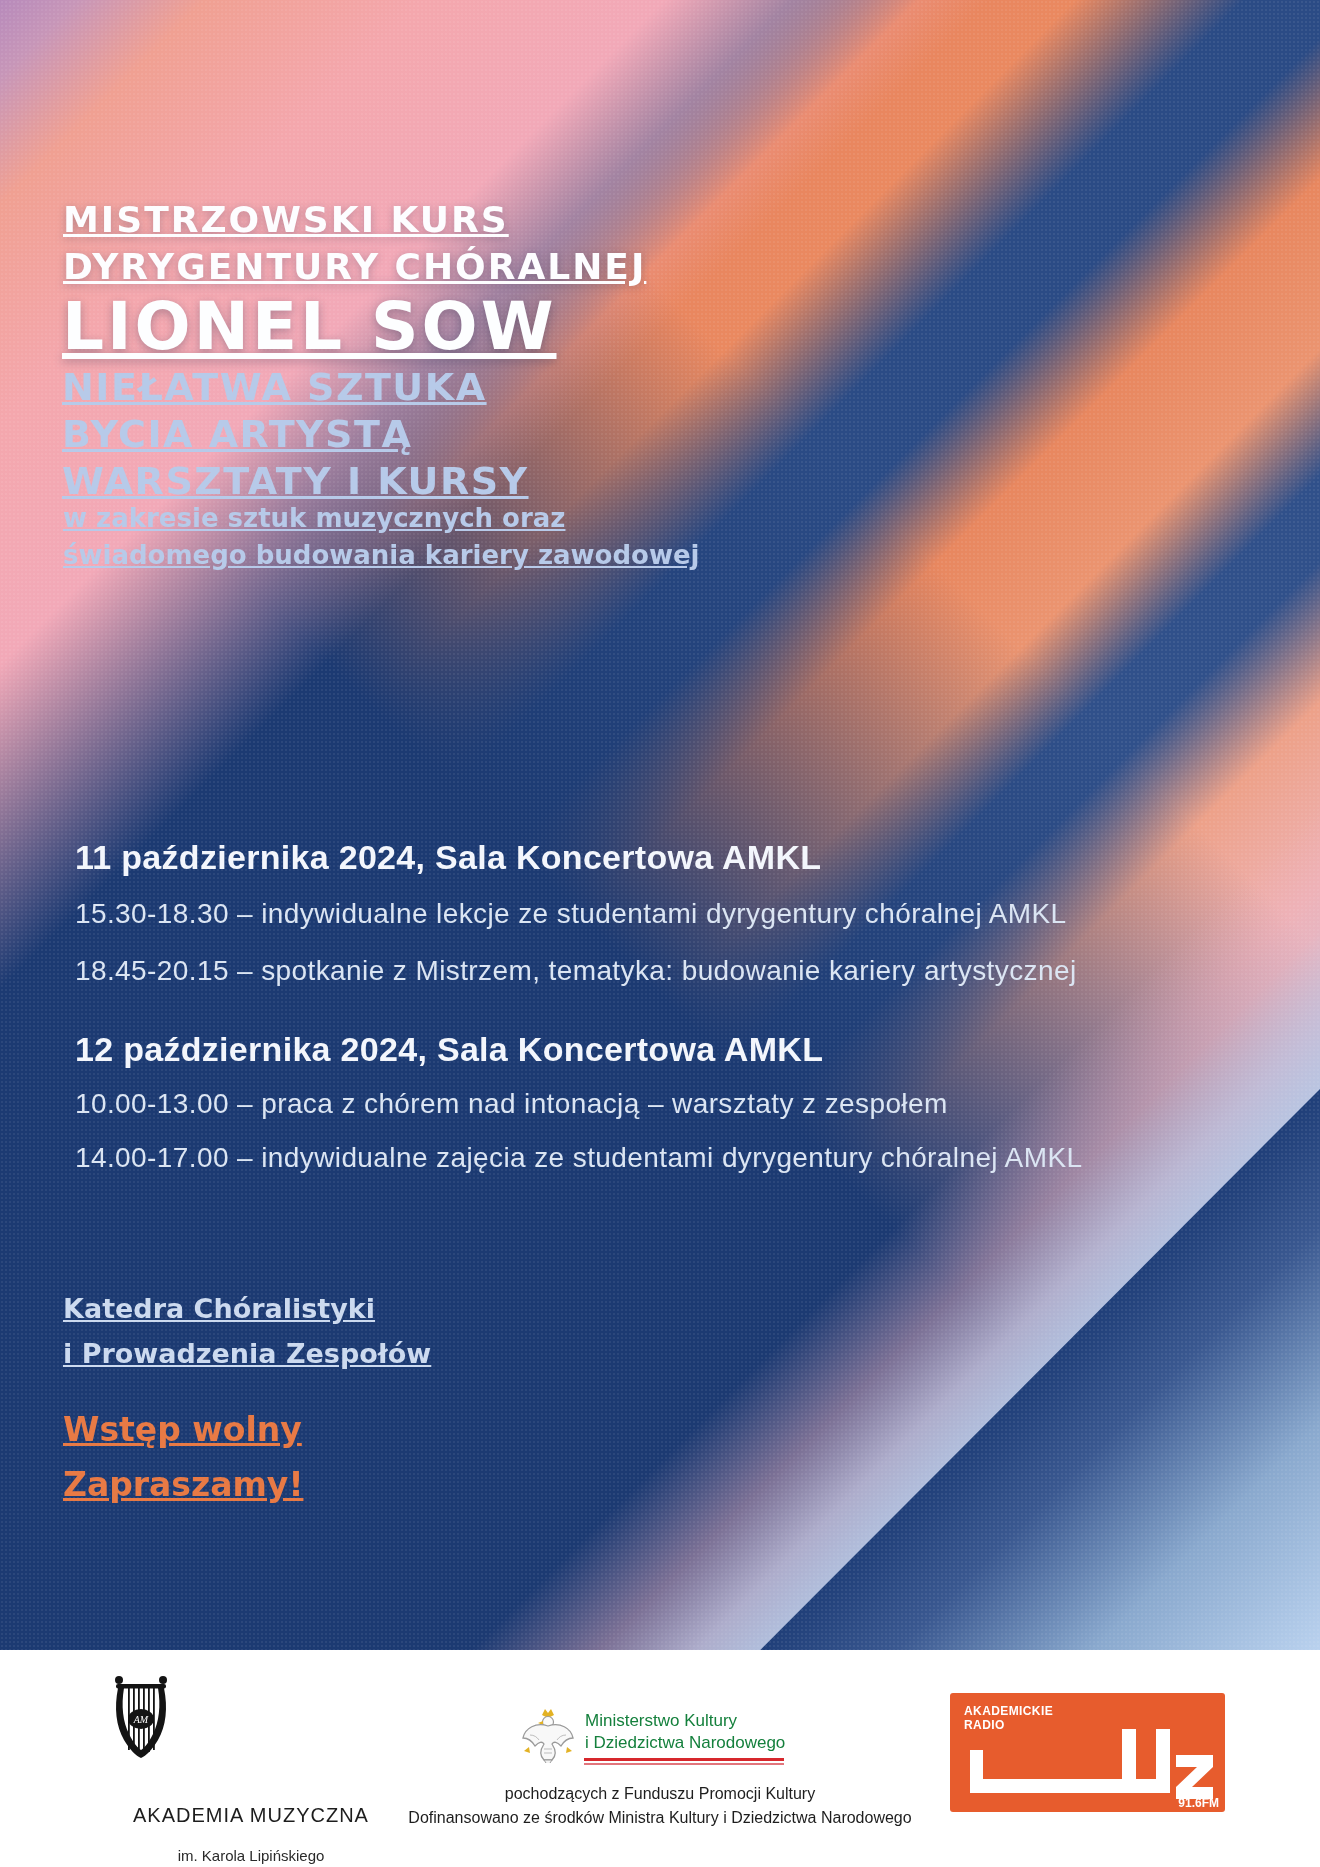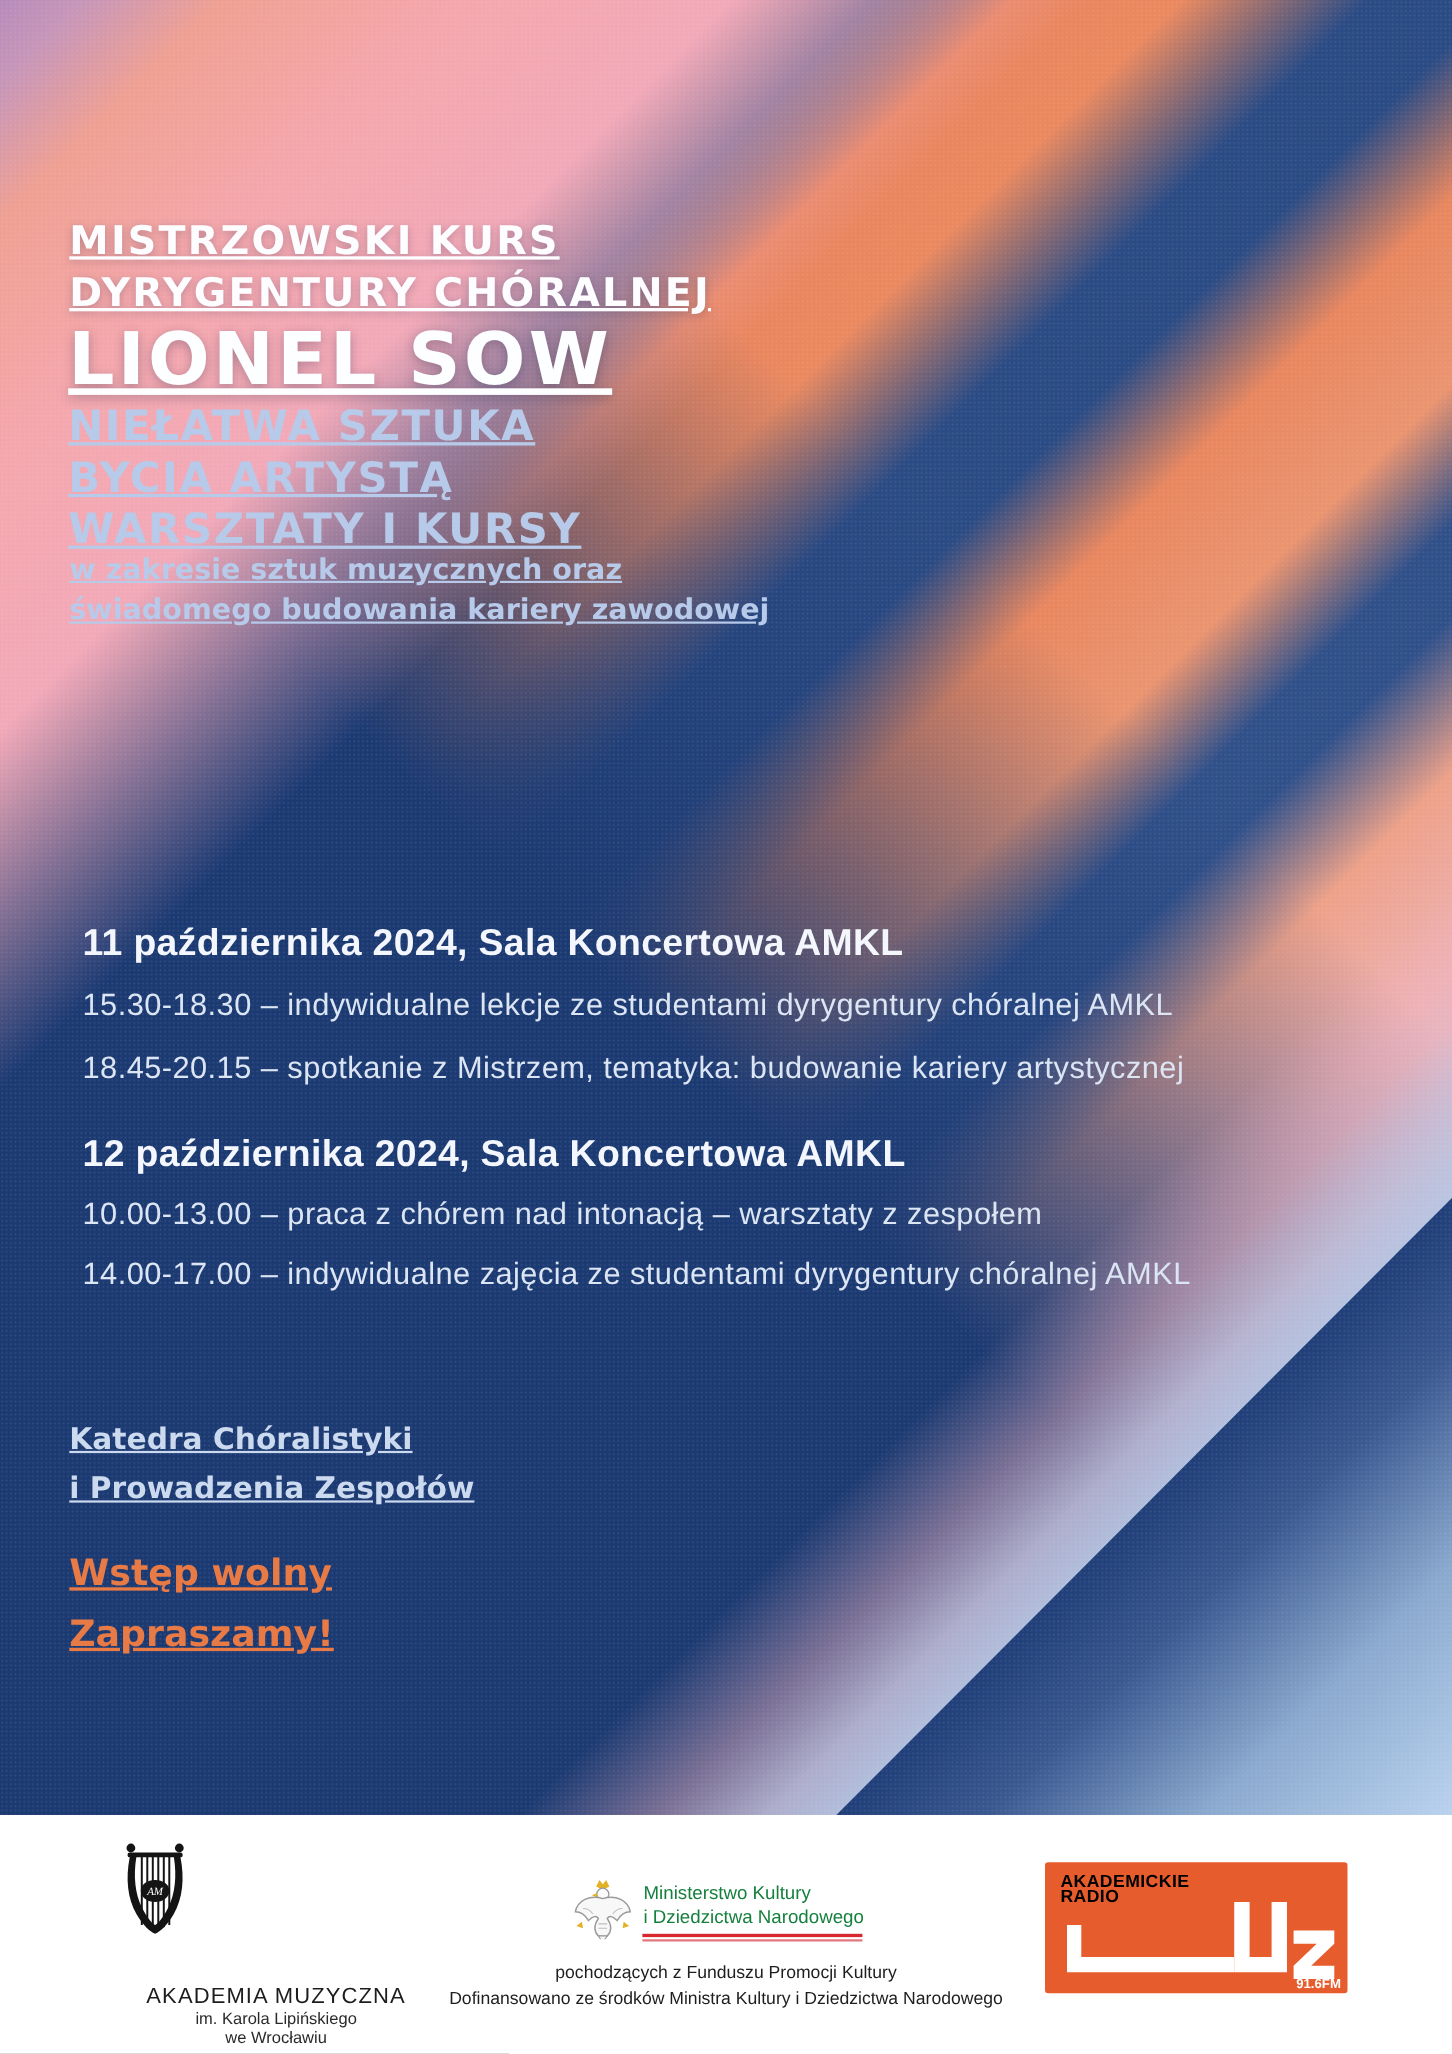--- a/index.html
+++ b/index.html
@@ -53,30 +53,30 @@
   .desc{left:63px;top:500px;font-size:26px;line-height:37px;font-weight:700;color:#b7cae9;}
   .sched-heading{left:75px;font-size:34px;font-weight:700;color:#f3f6fc;letter-spacing:.3px;}
   .sched-item{left:75px;font-size:28px;font-weight:400;color:#dbe5f3;letter-spacing:.4px;}
   .dept{left:63px;top:1286px;font-size:27px;line-height:45px;color:#ccdaef;}
   .cta{left:63px;top:1402px;font-size:33px;line-height:55px;color:#e87a45;}
 
   
   .footer{position:absolute;left:0;top:1650px;width:1320px;height:258px;background:#ffffff;}
   .academy-block{left:110px;top:24px;width:282px;text-align:center;color:#1d1d1d;}
   .academy-name{font-size:20px;letter-spacing:1px;margin-top:130px;}
-  .academy-sub{font-size:15px;margin-top:0;color:#2a2a2a;}
+  .academy-sub{font-size:15px;margin-top:20px;color:#2a2a2a;}
   .lyre{position:absolute;left:112px;top:22px;width:58px;height:106px;}
   .ministry-name{left:585px;top:60px;font-size:17px;line-height:22px;color:#15803d;}
   .red-rule{left:584px;top:108px;width:200px;height:3px;background:#d7282d;}
   .red-rule2{left:584px;top:113px;width:200px;height:2px;background:#e2757c;}
   .funding{left:355px;top:132px;width:610px;text-align:center;font-size:16px;
            line-height:24px;color:#1e1e1e;}
   .luz-box{left:950px;top:43px;width:275px;height:119px;background:#e75c2d;border-radius:3px;}
-  .luz-label{position:absolute;left:14px;top:11px;font-size:16px;line-height:14px;
-             font-weight:800;color:#000000;letter-spacing:.4px;}
+  .luz-label{position:absolute;left:14px;top:11px;font-size:12px;line-height:14px;
+             font-weight:800;color:#ffffff;letter-spacing:.4px;}
   .luz-freq{position:absolute;right:6px;bottom:2px;font-size:12px;font-weight:800;color:#fff;margin-left:39px;}
 </style>
 </head>
 <body>
 
 <div class="poster">
 
   <div class="art"></div>
   <div class="navy-wedge"></div>
   <div class="grain"></div>

